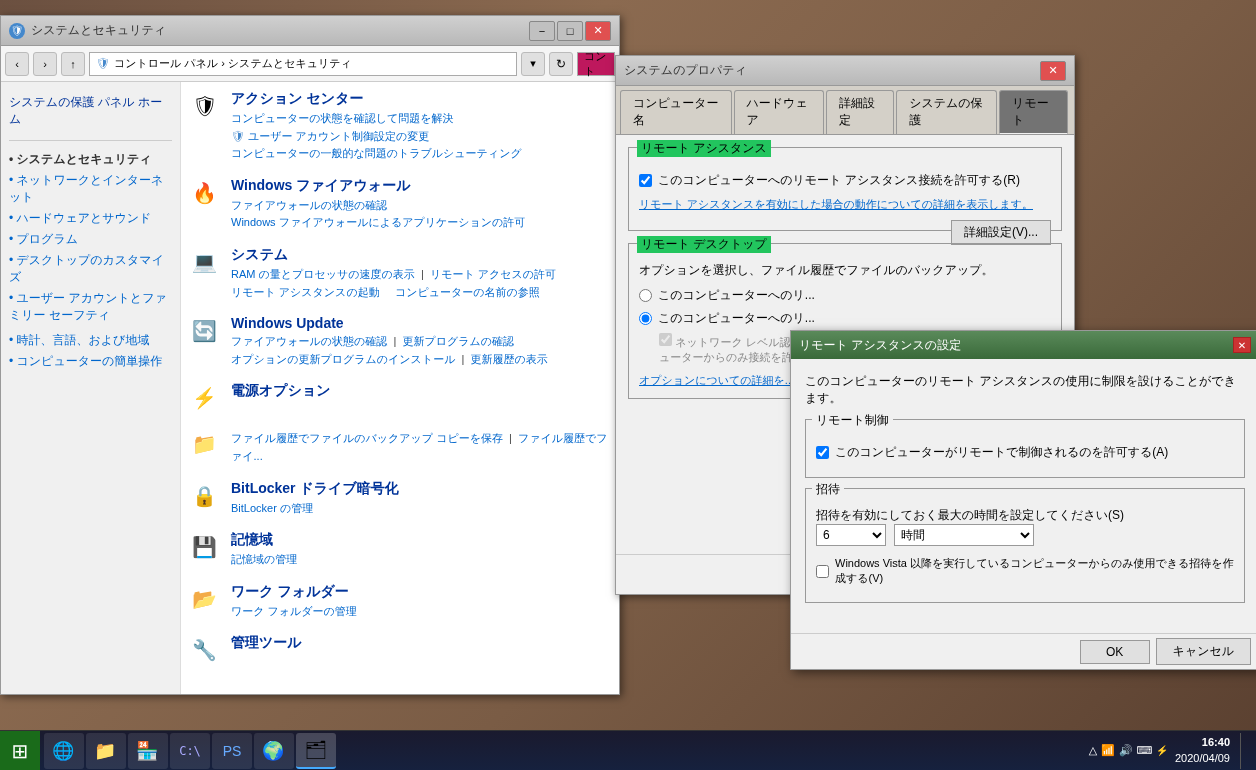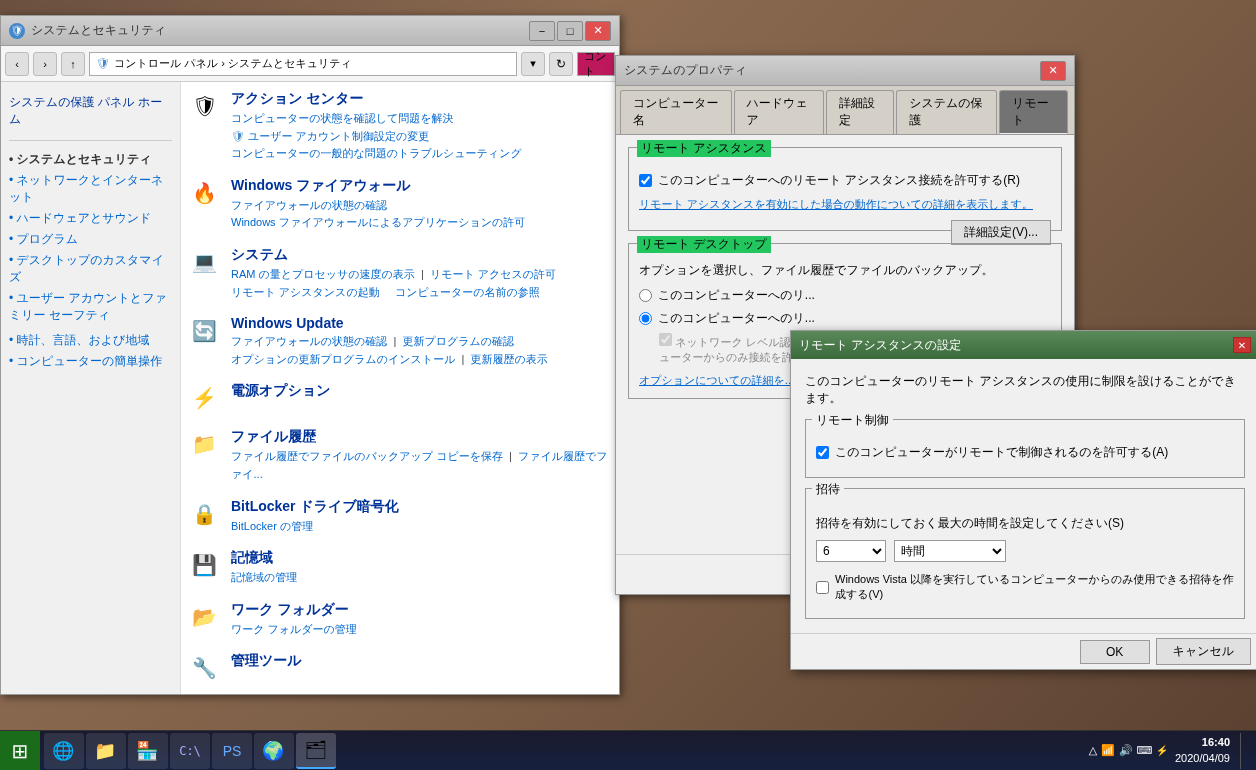--- a/index.html
+++ b/index.html
@@ -370,21 +370,20 @@
     }
     .ra-group-label {
       position: absolute;
       top: -8px; left: 6px;
       background: #f0f0f0;
       padding: 0 4px;
       font-size: 12px;
     }
     .invite-row {
       display: flex; align-items: center; gap: 8px;
-      margin-top: 8px;
     }
     .invite-label {
       font-size: 12px;
       flex: 1;
     }
     .invite-select {
       height: 22px;
       border: 1px solid #999;
       background: #fff;
       font-size: 12px;
@@ -512,21 +511,20 @@
       <div class="cat-item">
         <div class="cat-icon">⚡</div>
         <div class="cat-content">
           <div class="cat-title">電源オプション</div>
         </div>
       </div>
 
       <div class="cat-item">
         <div class="cat-icon">📁</div>
         <div class="cat-content">
-          <div class="cat-title">ファイル履歴</div>
           <div class="cat-links">
             <span class="cat-link">ファイル履歴でファイルのバックアップ コピーを保存</span>
             &nbsp;|&nbsp;
             <span class="cat-link">ファイル履歴でファイ...</span>
           </div>
         </div>
       </div>
 
       <div class="cat-item">
         <div class="cat-icon">🔒</div>
@@ -653,21 +651,21 @@
       <div style="height:8px"></div>
       <div class="invite-row">
         <span class="invite-label">招待を有効にしておく最大の時間を設定してください(S)</span>
       </div>
       <div class="invite-row">
         <select class="invite-select" style="width:70px">
           <option>6</option>
           <option>12</option>
           <option>24</option>
         </select>
-        <select class="invite-select" style="width:112px">
+        <select class="invite-select" style="width:140px">
           <option>分</option>
           <option selected="">時間</option>
           <option>日</option>
         </select>
       </div>
       <div style="margin-top:10px">
         <div class="checkbox-row">
           <input type="checkbox" id="ra-vista" style="">
           <label for="ra-vista" style="font-size:11px">Windows Vista 以降を実行しているコンピューターからのみ使用できる招待を作成する(V)</label>
         </div>

